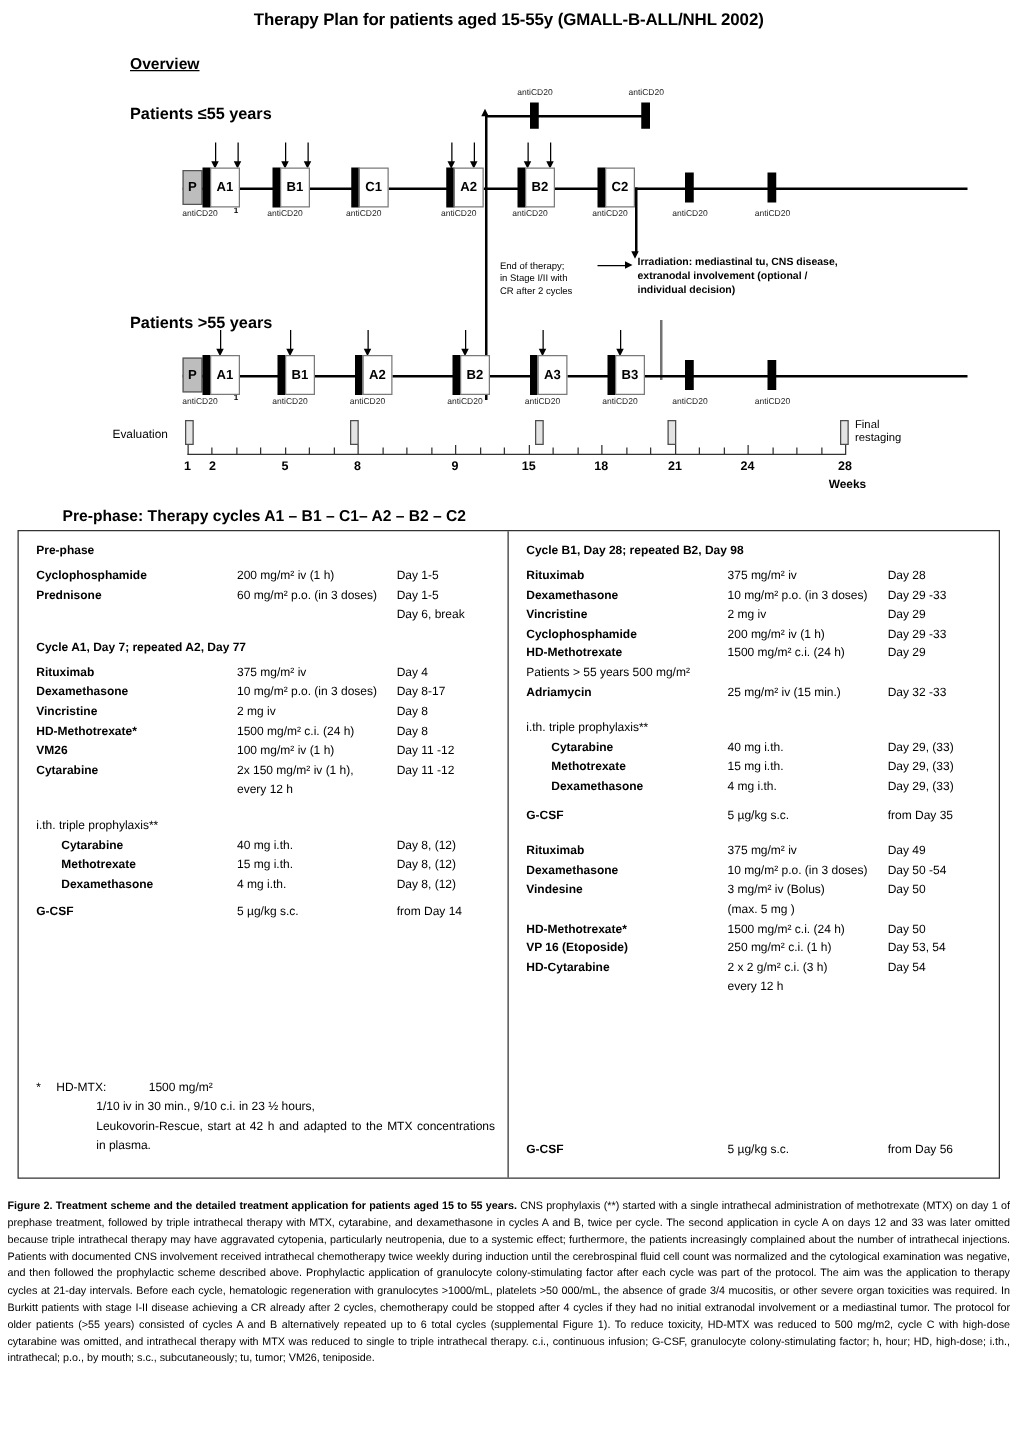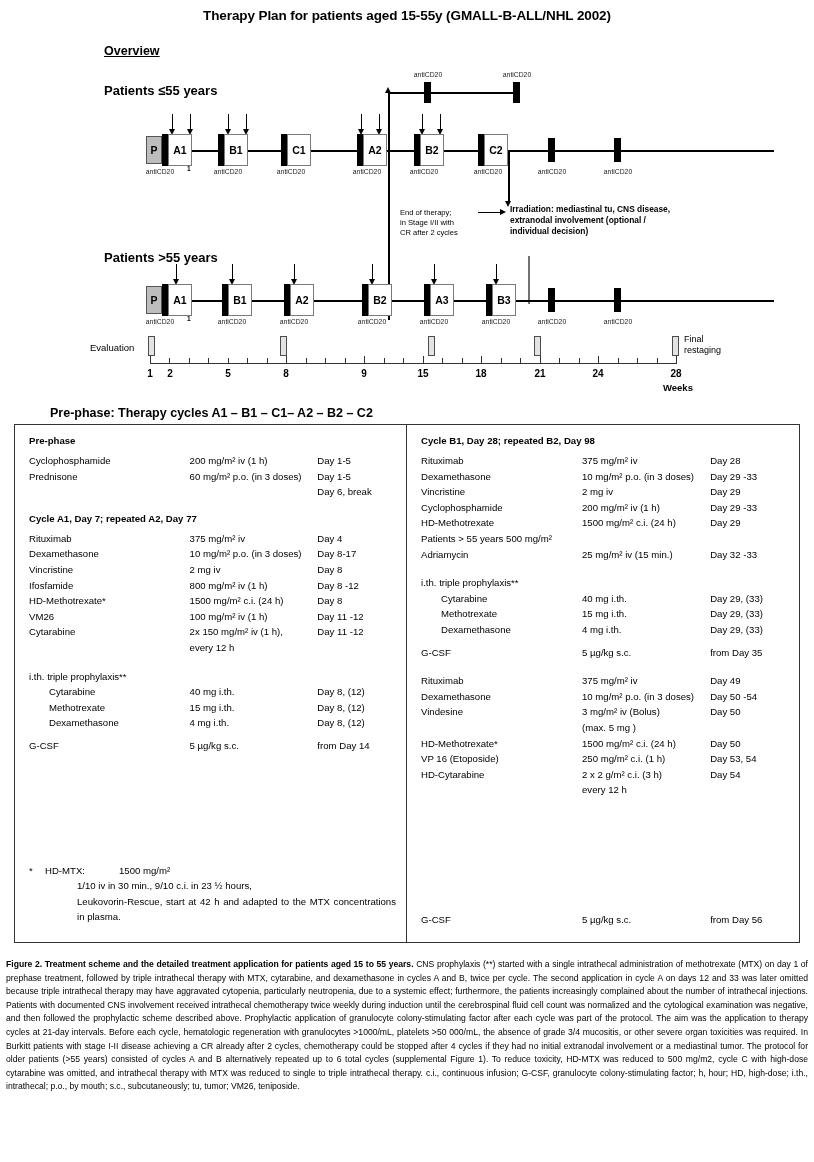--- a/index.html
+++ b/index.html
@@ -127,21 +127,21 @@
     padding:10px 12px 6px 14px;
     position:relative;
   }
   .col.left{ border-right:1.2px solid #333; }
   .sec-head{
     font-size:9.6px; font-weight:bold; margin:0 0 7px 0;
   }
   .rowline{
     display:flex; font-size:9.6px; line-height:15.6px;
   }
-  .rowline .c-drug{ width:44%; }
+  .rowline .c-drug{ width:44%;font-weight:bold; }
   .rowline .c-dose{ width:35%; }
   .rowline .c-day{ width:21%; }
   .rowline.indent .c-drug{ padding-left:20px; }
   .gap{ height:13px; }
   .gap-sm{ height:7px; }
   .plain{ font-size:9.6px; line-height:15.6px; }
   .foot{
     position:absolute; left:14px; bottom:18px; right:10px;
     font-size:9.6px; line-height:15.2px;
   }
@@ -364,25 +364,20 @@
       <div class="c-drug">Dexamethasone</div>
       <div class="c-dose">10 mg/m² p.o. (in 3 doses)</div>
       <div class="c-day">Day 8-17</div>
     </div>
     <div class="rowline">
       <div class="c-drug">Vincristine</div>
       <div class="c-dose">2 mg iv</div>
       <div class="c-day">Day 8</div>
     </div>
     <div class="rowline">
-      <div class="c-drug">Ifosfamide</div>
-      <div class="c-dose">800 mg/m² iv (1 h)</div>
-      <div class="c-day">Day 8 -12</div>
-    </div>
-    <div class="rowline">
       <div class="c-drug">HD-Methotrexate*</div>
       <div class="c-dose">1500 mg/m² c.i. (24 h)</div>
       <div class="c-day">Day 8</div>
     </div>
     <div class="rowline">
       <div class="c-drug">VM26</div>
       <div class="c-dose">100 mg/m² iv (1 h)</div>
       <div class="c-day">Day 11 -12</div>
     </div>
     <div class="rowline">

